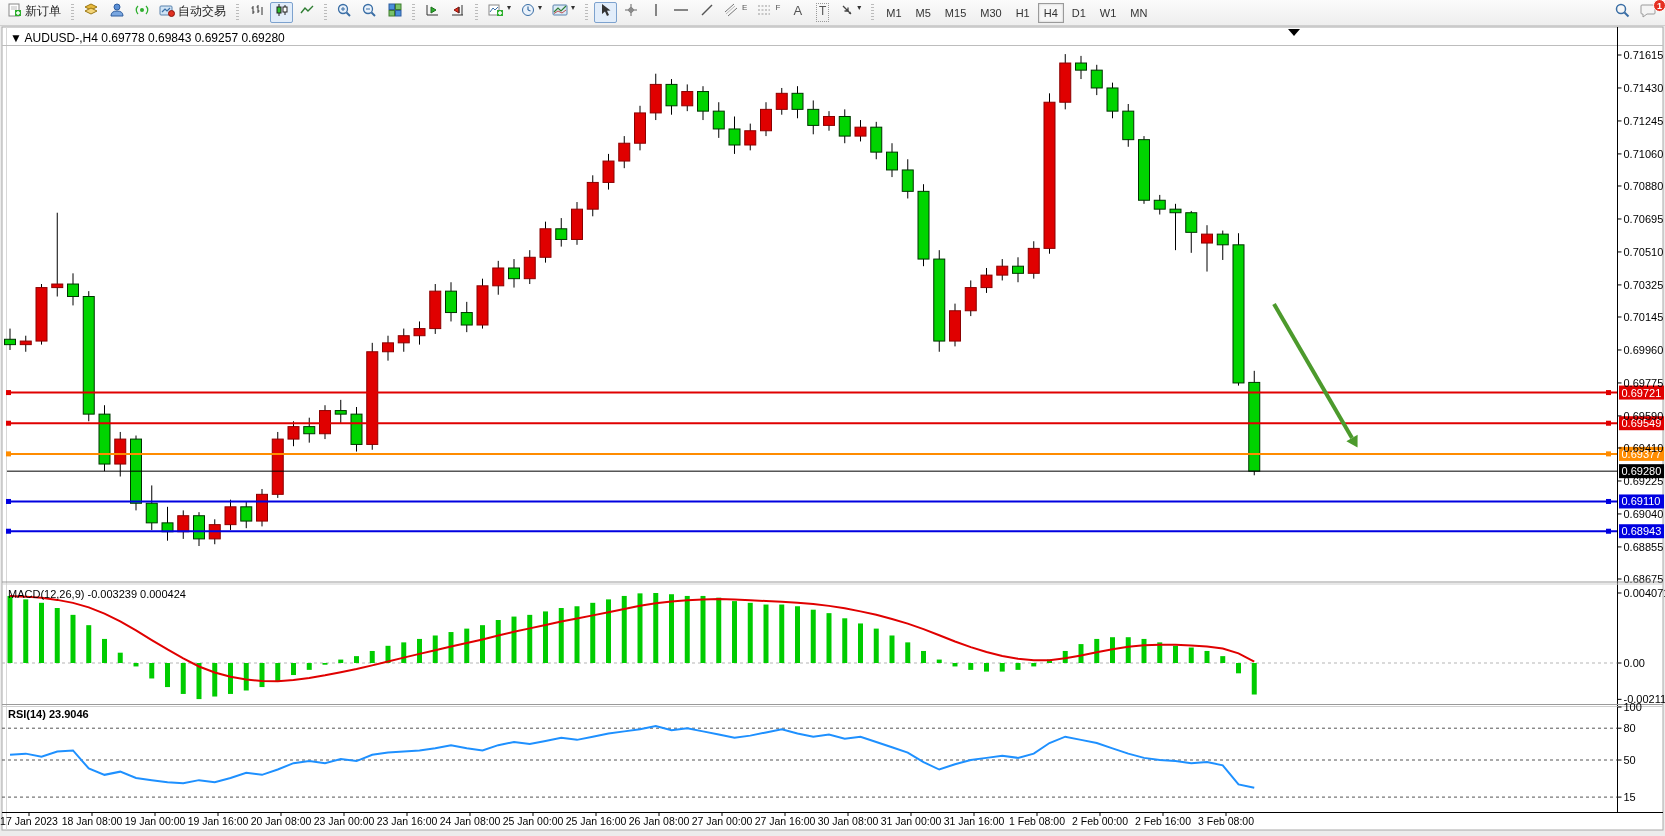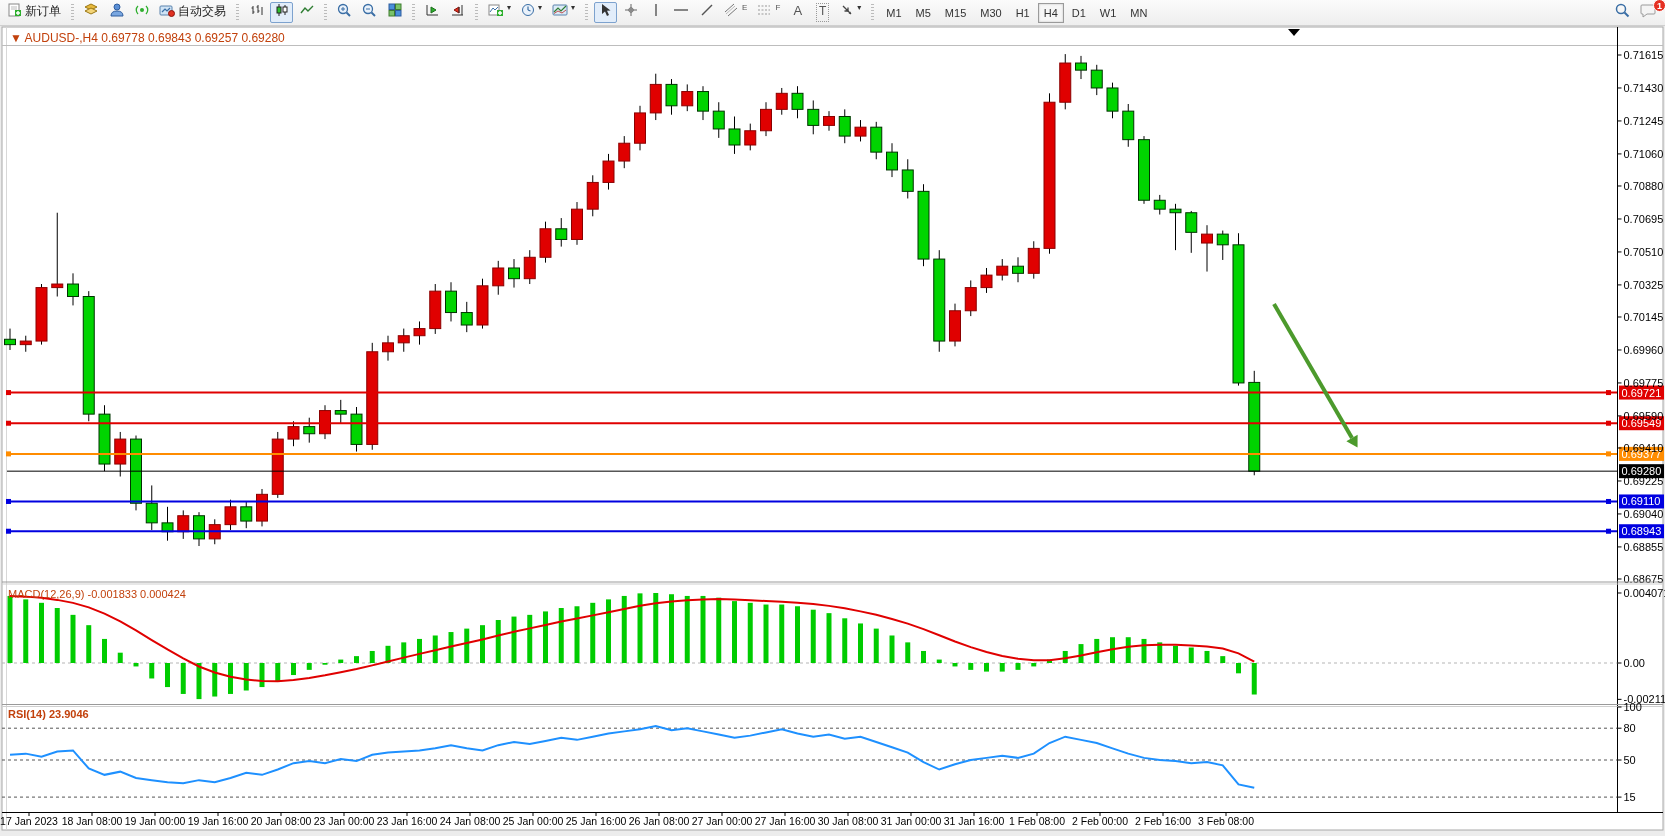--- a/index.html
+++ b/index.html
@@ -20,21 +20,21 @@
   .tf-btn { height:20px; padding:0 5px; font-size:11px; color:#333;
     border:1px solid transparent; display:flex; align-items:center;text-align:center; }
   .tf-btn.active { border:1px solid #9a9a9a; background:#f6f6f6; box-shadow:inset 0 0 2px #bbb; }
   .spacer { flex:1; }
   .badge { position:absolute; top:-4px; right:-6px; background:#e53022; color:#fff;
     border-radius:7px; font-size:9px; min-width:13px; height:13px; line-height:13px;
     text-align:center; font-weight:bold; border:1px solid #fff; }
   .chat-wrap { position:relative; }
   
   #chart-svg { position:absolute; left:0; top:0; }
-  .overlay { position:absolute; z-index:3; color:#c2410c; white-space:pre; }
+  .overlay { position:absolute; z-index:3; color:#000000; white-space:pre; }
   #title { left:10px; top:31px; font-size:12px; }
   #macd-label { left:8px; top:588px; font-size:11px; }
   #rsi-label { left:8px; top:708px; font-size:11px;font-weight:bold; }
 </style>
 </head>
 <body>
 
 <div class="toolbar">
   <div class="tb-btn">
     <svg width="14" height="14" viewBox="0 0 14 14">
@@ -640,14 +640,14 @@
       <line x1="1100" y1="813" x2="1100" y2="816" stroke="#000"></line>
       <text x="1100" y="825" font-size="10.5" text-anchor="middle" fill="#000">2 Feb 00:00</text>
       <line x1="1163" y1="813" x2="1163" y2="816" stroke="#000"></line>
       <text x="1163" y="825" font-size="10.5" text-anchor="middle" fill="#000">2 Feb 16:00</text>
       <line x1="1226" y1="813" x2="1226" y2="816" stroke="#000"></line>
       <text x="1226" y="825" font-size="10.5" text-anchor="middle" fill="#000">3 Feb 08:00</text>
     </g>
     <polygon points="1288,29 1300,29 1294,36" fill="#000"></polygon>
   </svg>
 <div class="overlay" id="title"><span>▼ </span><span>AUDUSD-,H4</span><span> </span><span>0.69778 0.69843 0.69257 0.69280</span></div>
-<div class="overlay" id="macd-label">MACD(12,26,9) -0.001833 0.000424</div>
+<div class="overlay" id="macd-label">MACD(12,26,9) -0.003239 0.000424</div>
 <div class="overlay" id="rsi-label">RSI(14) 23.9046</div>
 
 </body></html>

